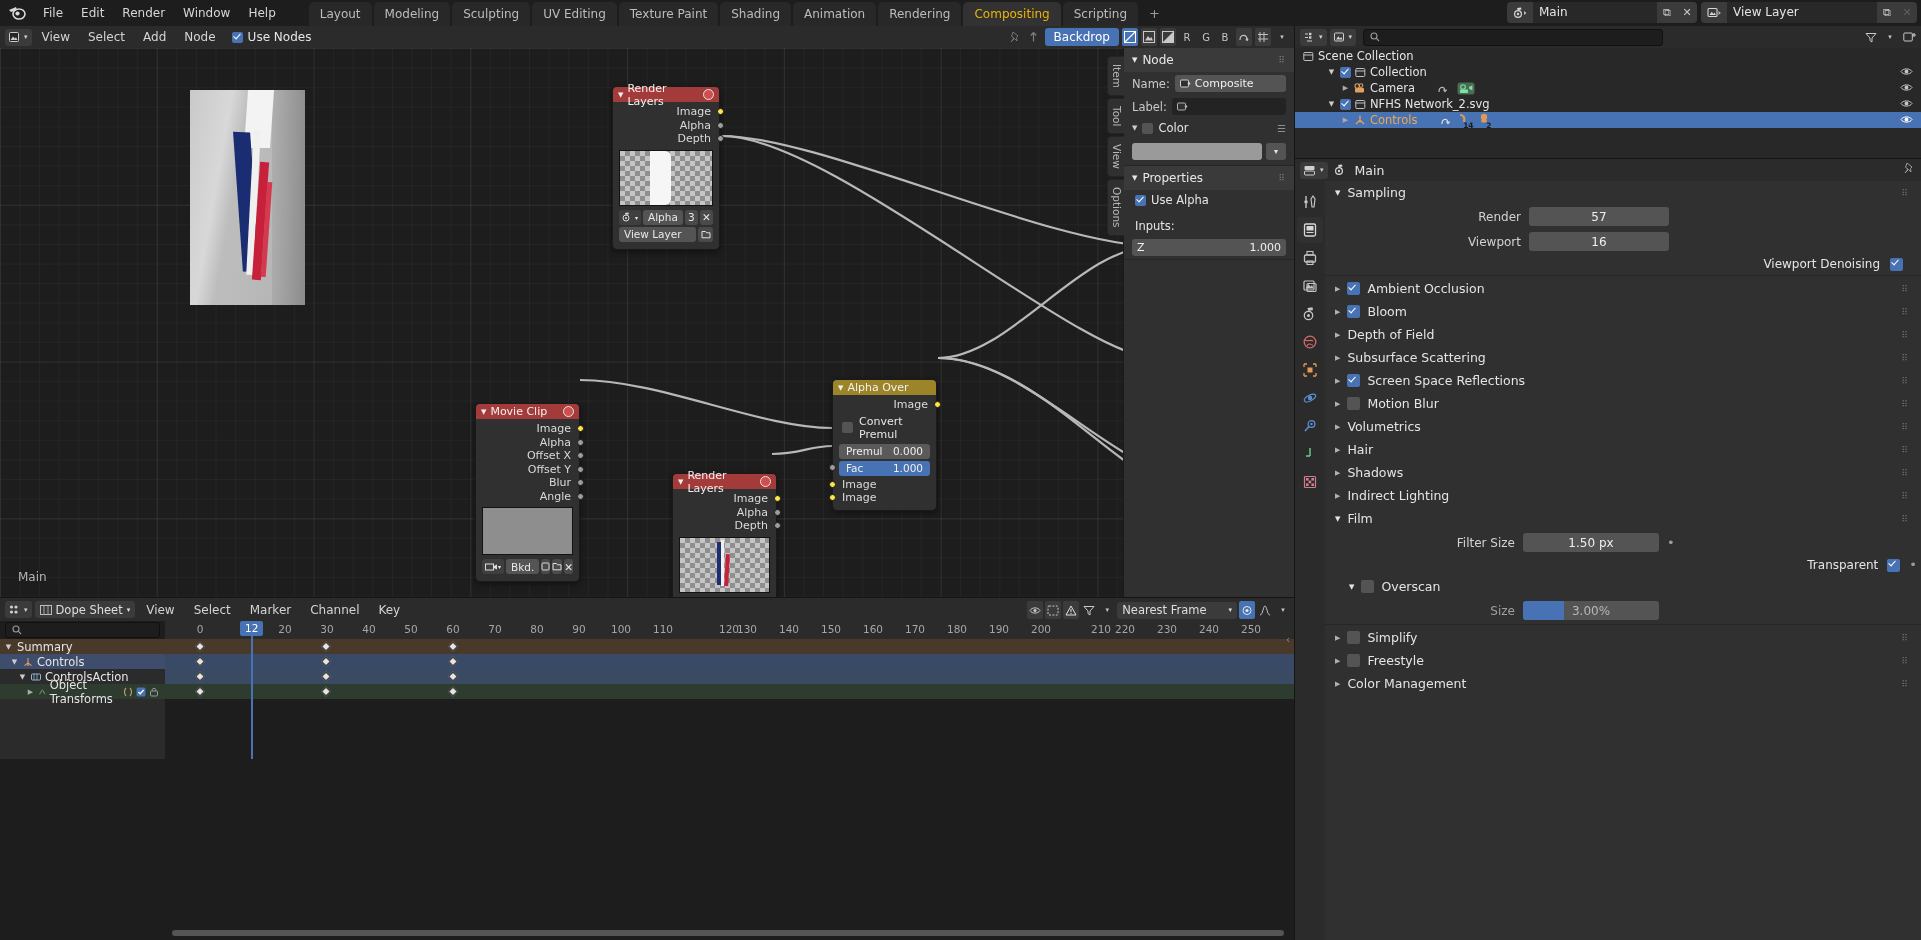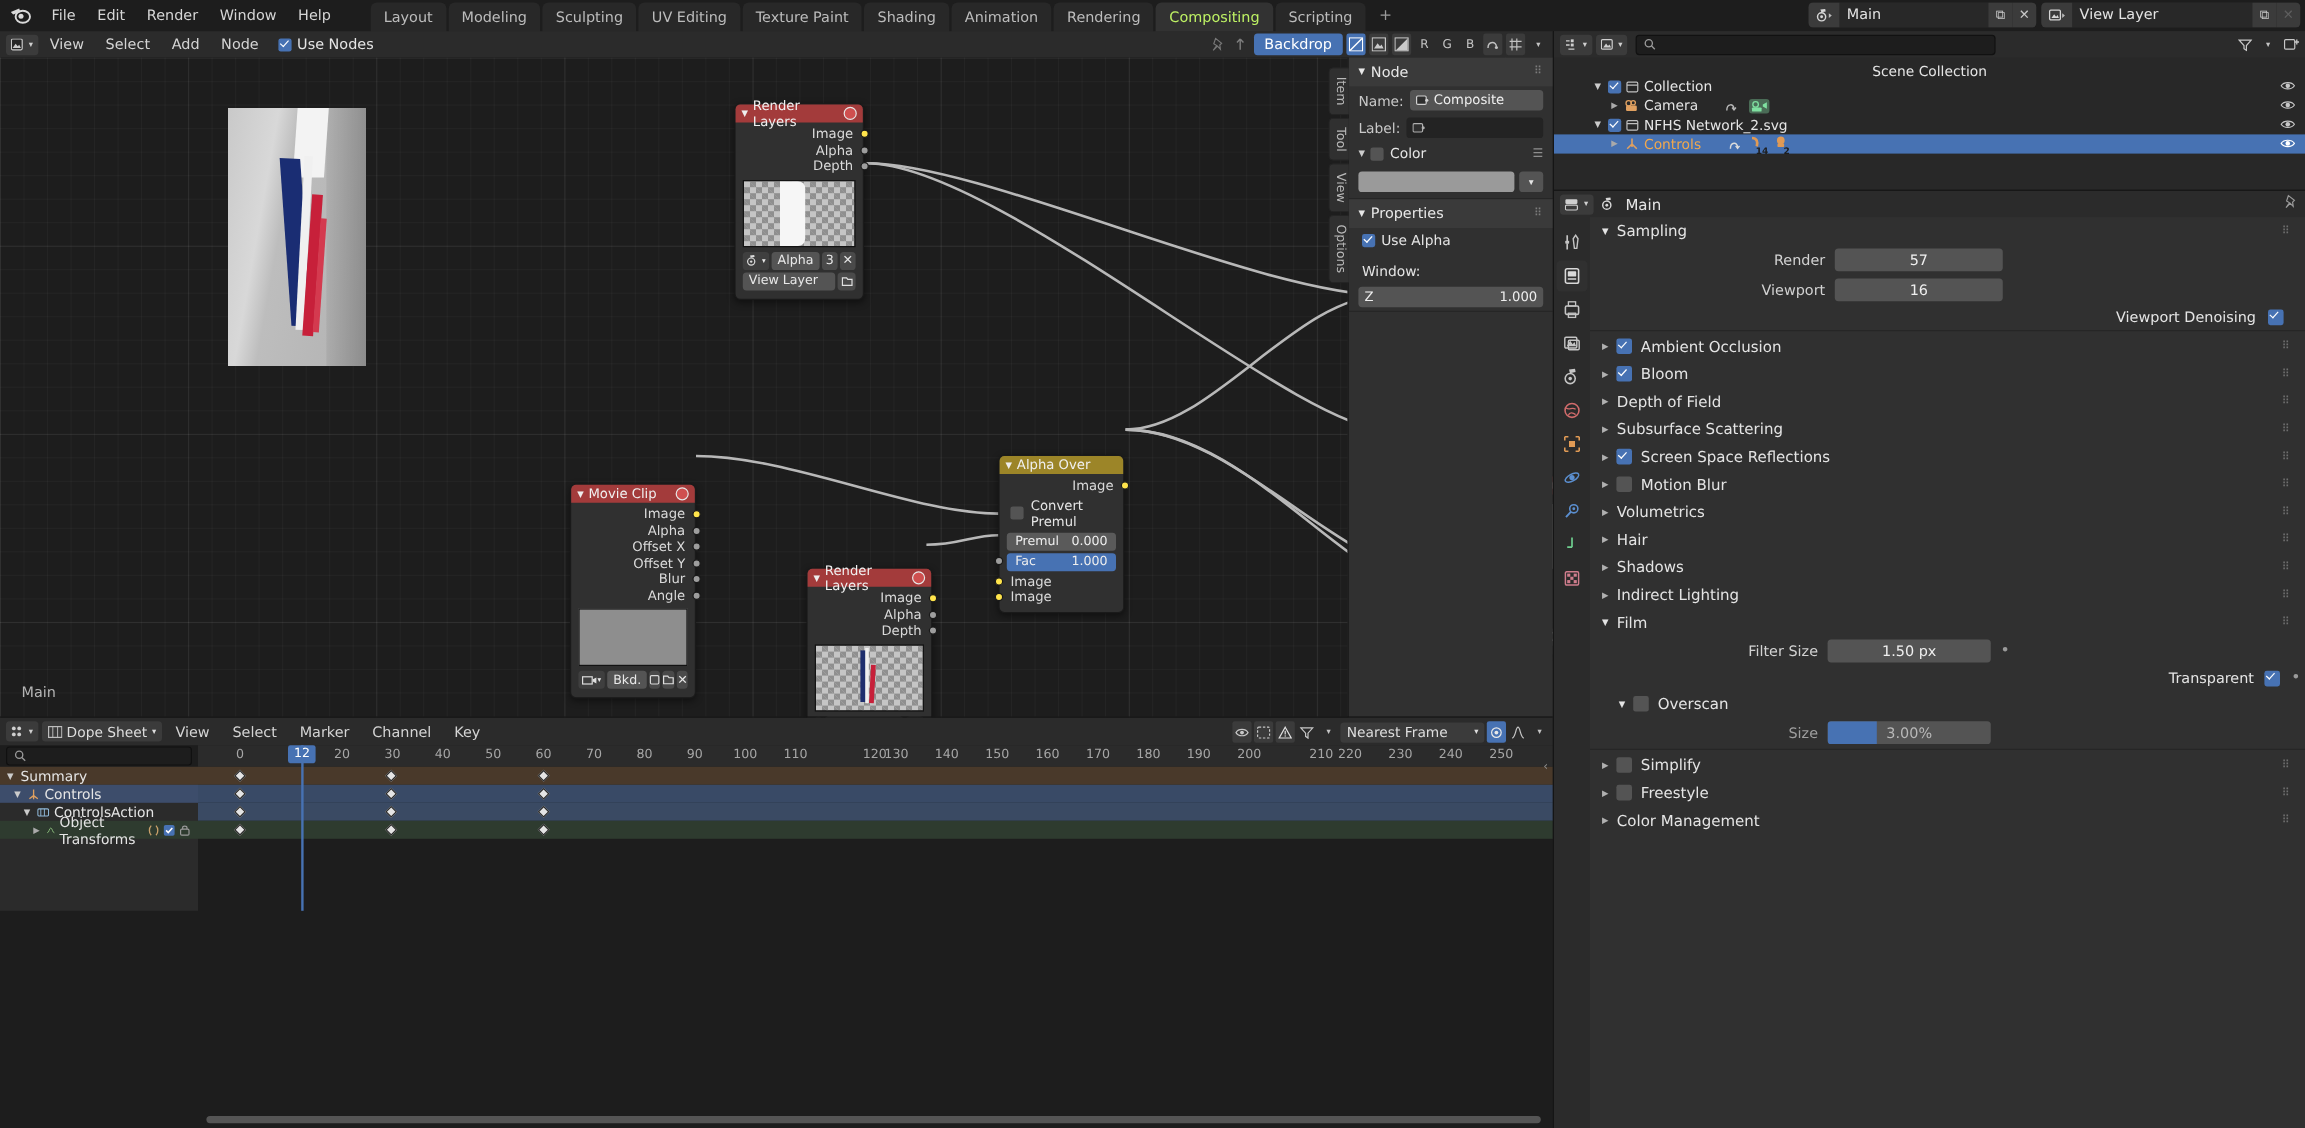--- a/index.html
+++ b/index.html
@@ -19,21 +19,21 @@
     position: absolute; left:0; top:0; width:1921px; height:26px;
     background:#1d1d1d; display:flex; align-items:center; padding-left:6px;
   }
   .blender-logo { width:22px; height:20px; display:flex; align-items:center; justify-content:center; margin-right:6px; }
   .menu-item { padding:3px 9px; color:#d6d6d6; font-size:12px; white-space:nowrap; }
   .ws-tabs { display:flex; align-items:flex-end; height:26px; margin-left:24px; }
   .ws-tab {
     padding:5px 11px 6px; font-size:12px; color:#bcbcbc; background:#282828;
     border-radius:5px 5px 0 0; margin-right:2px; position:relative; top:1px; white-space:nowrap;
   }
-  .ws-tab.active { background:#323232; color:#bef264; }
+  .ws-tab.active { background:#323232; color:#eab308; }
   .ws-plus { padding:5px 9px; color:#9a9a9a; font-size:13px; }
   .topbar-right { position:absolute; right:4px; top:2px; display:flex; align-items:center; gap:4px; }
   .scene-field {
     display:flex; align-items:center; background:#282828; border-radius:4px; height:21px; overflow:hidden;
   }
   .scene-icon-btn { width:26px; height:21px; display:flex; align-items:center; justify-content:center; background:#3b3b3b; }
   .scene-name { background:#282828; padding:0 10px 0 6px; min-width:124px; height:21px; line-height:21px; font-size:12px; color:#e3e3e3; }
   .scene-name.wide { min-width:150px; }
   .mini-btn { width:20px; height:21px; display:flex; align-items:center; justify-content:center; background:#3b3b3b; color:#c8c8c8; font-size:11px; }
   .mini-btn.dim { color:#5e5e5e; }
@@ -649,21 +649,21 @@
       <div class="np-head">
         <span style="font-size:7px;">▼</span>
         <span>Properties</span>
         <span class="dots">⠿</span>
       </div>
       <div class="np-row" style="padding-left:11px;">
         <span class="cbox on"></span>
         <span>Use Alpha</span>
       </div>
       <div class="np-row" style="padding-left:11px;padding-top:9px;">
-        <span>Window:</span>
+        <span>Inputs:</span>
       </div>
       <div class="np-row">
         <span class="np-field" style="justify-content:space-between;">
           <span>Z</span>
           <span>1.000</span>
         </span>
       </div>
     </div>
   </div>
 
@@ -876,21 +876,21 @@
         <span class="sqbtn flat" style="font-size:7px;">▾</span>
         <span class="sqbtn flat">
           <svg width="13" height="12" viewBox="0 0 13 12">
               <rect x="0.8" y="2" width="8.5" height="8" rx="1" fill="none" stroke="#c8c8c8" stroke-width="1"></rect>
               <path d="M11 2 v4 M9 4 h4" stroke="#c8c8c8" stroke-width="1.1"></path>
             </svg>
         </span>
       </span>
     </div>
 
-    <div class="ol-row" style="padding-left:8px;flex-direction:column;">
+    <div class="ol-row" style="padding-left:8px;">
       <svg width="11" height="11" viewBox="0 0 11 11">
           <rect x="0.8" y="1.5" width="9" height="8" rx="1" fill="none" stroke="#c0c0c0" stroke-width="1"></rect>
           <path d="M0.8 4 h9" stroke="#c0c0c0" stroke-width="1"></path>
         </svg>
       <span>Scene Collection</span>
     </div>
 
     <div class="ol-row" style="padding-left:32px;">
       <span class="tri-d">▼</span>
       <span class="cbox on"></span>

